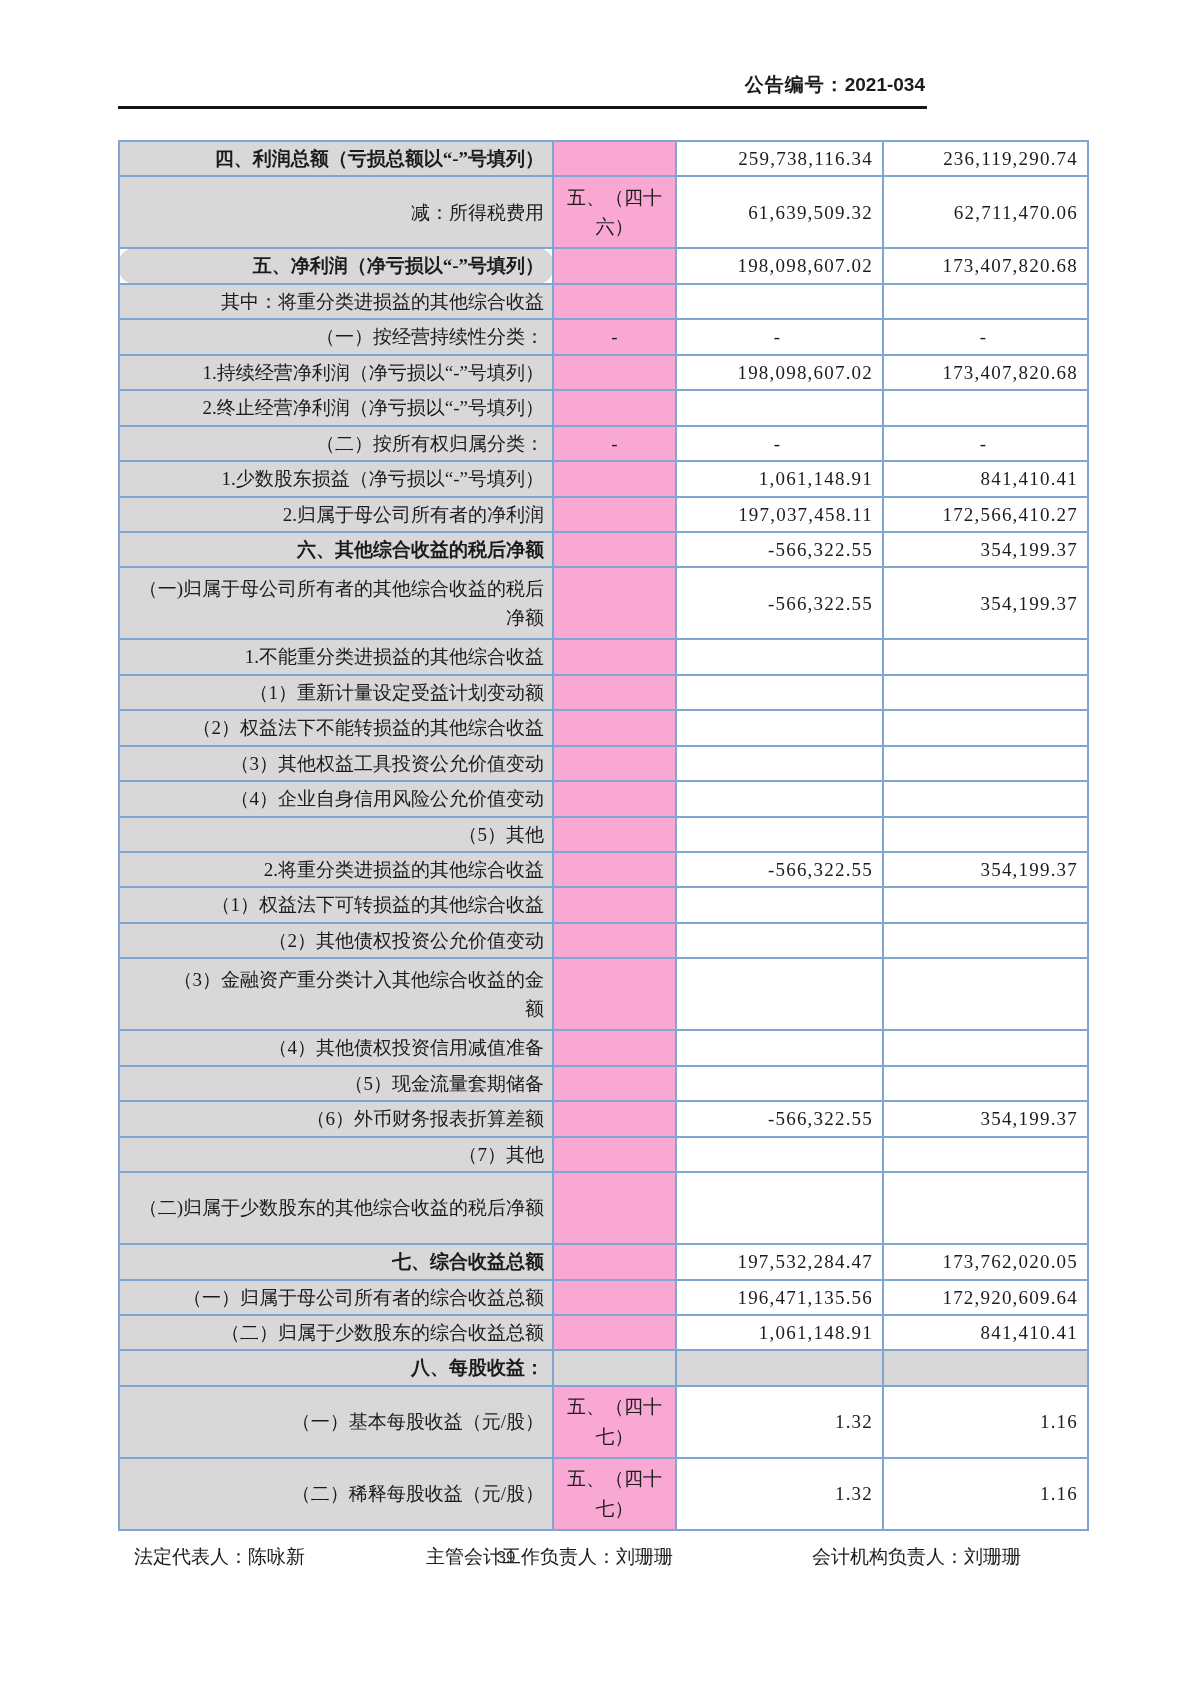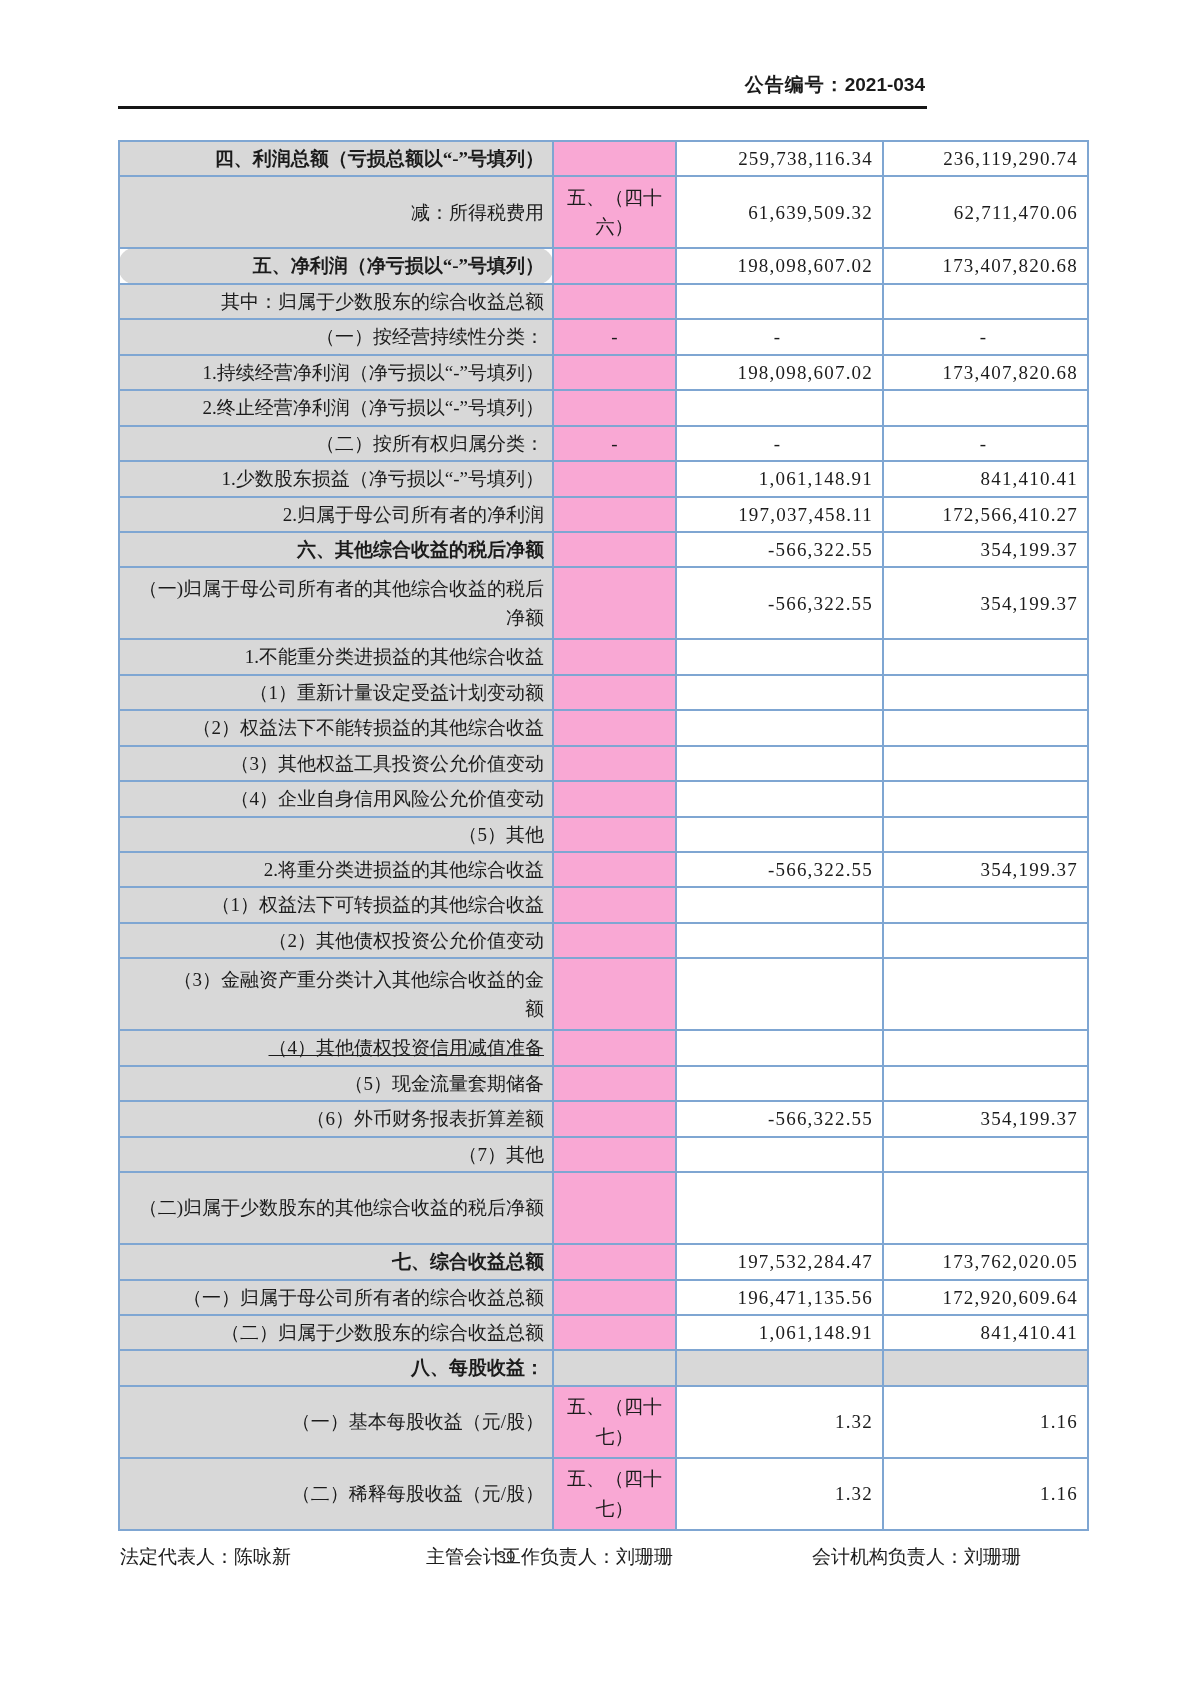--- a/index.html
+++ b/index.html
@@ -49,21 +49,21 @@
   tr.single td { height:31px; }
   tr.tall td   { height:72px; }
   tr.bold td.label { font-weight:bold; }
   tr.gray-all td { background:#d8d8d8; }
 
   .signatures {
     position:relative; margin-top:13px; height:30px;
     font-size:19px;
   }
   .signatures span { position:absolute; white-space:nowrap; }
-  .sig-1 { left:2px; }
+  .sig-1 { left:16px; }
   .sig-2 { left:308px; }
   .sig-3 { left:694px; }
 
   .page-number {
     position:absolute; left:0; top:1548px; width:1012px;
     text-align:center;
     font-family:"Liberation Sans","DejaVu Sans",sans-serif;
     font-size:17px; color:#2a2a2a;
   }
 </style>
@@ -96,21 +96,21 @@
           <td class="val">61,639,509.32</td>
           <td class="val">62,711,470.06</td>
         </tr>
         <tr class="single bold">
           <td class="label" style="text-indent: 2px; border-radius: 15px;">五、净利润（净亏损以“-”号填列）</td>
           <td class="note"></td>
           <td class="val">198,098,607.02</td>
           <td class="val">173,407,820.68</td>
         </tr>
         <tr class="single">
-          <td class="label" style="text-indent: 2px;">其中：归属于少数股东的综合收益总额</td>
+          <td class="label" style="text-indent: 2px;">其中：将重分类进损益的其他综合收益</td>
           <td class="note"></td>
           <td class="val"></td>
           <td class="val"></td>
         </tr>
         <tr class="single">
           <td class="label" style="text-indent: 8px;">（一）按经营持续性分类：</td>
           <td class="note dash">-</td>
           <td class="val dash">-</td>
           <td class="val dash">-</td>
         </tr>
@@ -210,21 +210,21 @@
           <td class="val"></td>
           <td class="val"></td>
         </tr>
         <tr class="tall">
           <td class="label" style="text-indent: 30px;">（3）金融资产重分类计入其他综合收益的金额</td>
           <td class="note"></td>
           <td class="val"></td>
           <td class="val"></td>
         </tr>
         <tr class="single">
-          <td class="label" style="text-indent: 30px; text-decoration: underline;">（4）其他债权投资信用减值准备</td>
+          <td class="label" style="text-indent: 30px;">（4）其他债权投资信用减值准备</td>
           <td class="note"></td>
           <td class="val"></td>
           <td class="val"></td>
         </tr>
         <tr class="single">
           <td class="label" style="text-indent: 30px;">（5）现金流量套期储备</td>
           <td class="note"></td>
           <td class="val"></td>
           <td class="val"></td>
         </tr>

